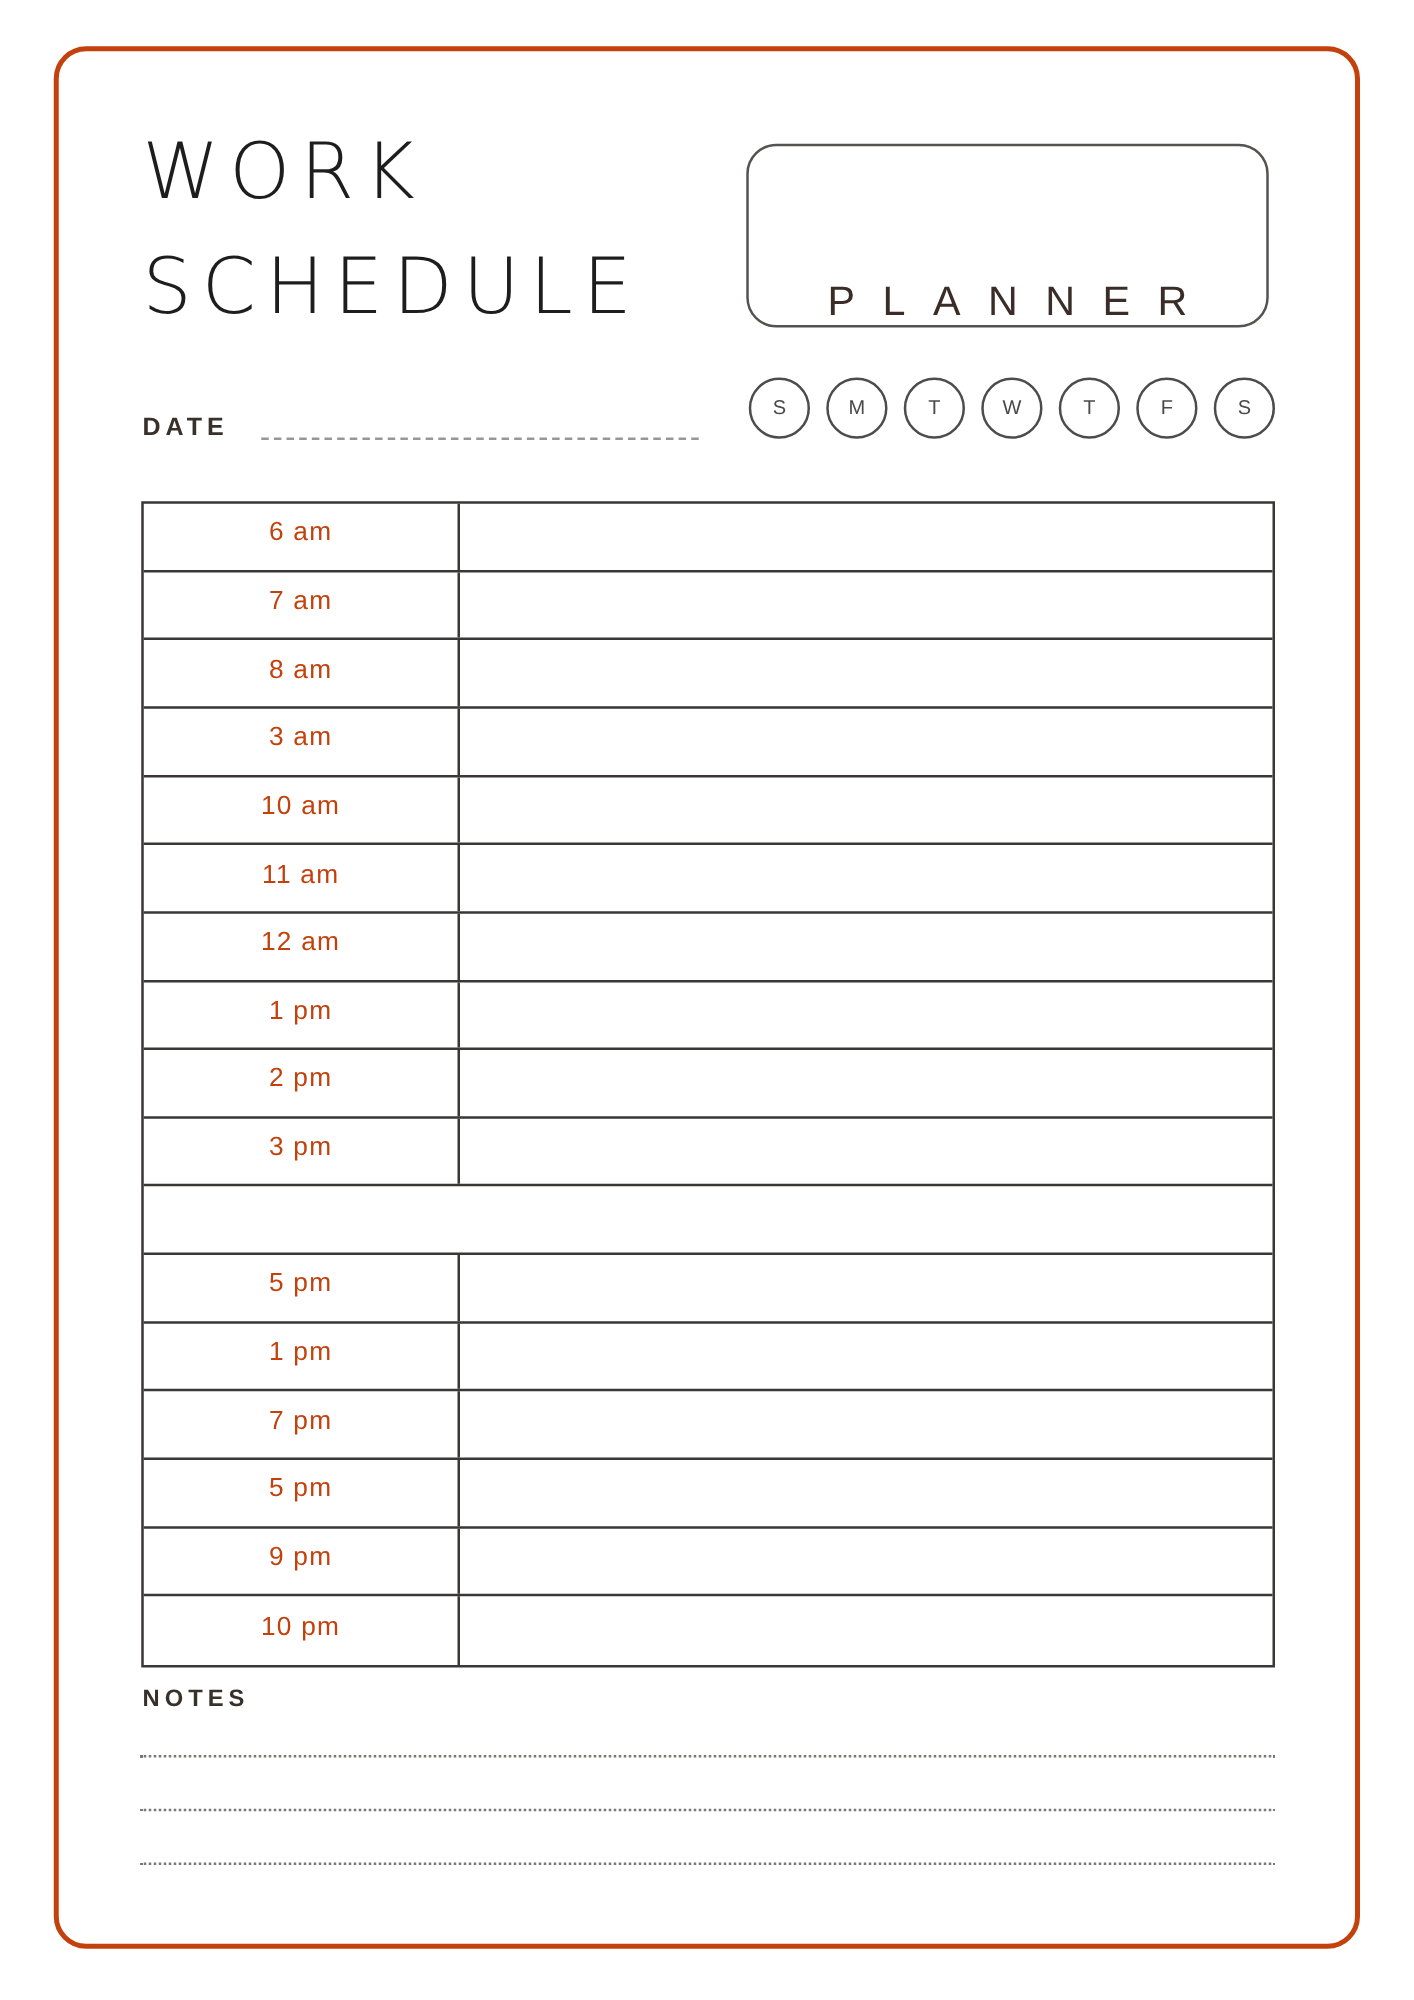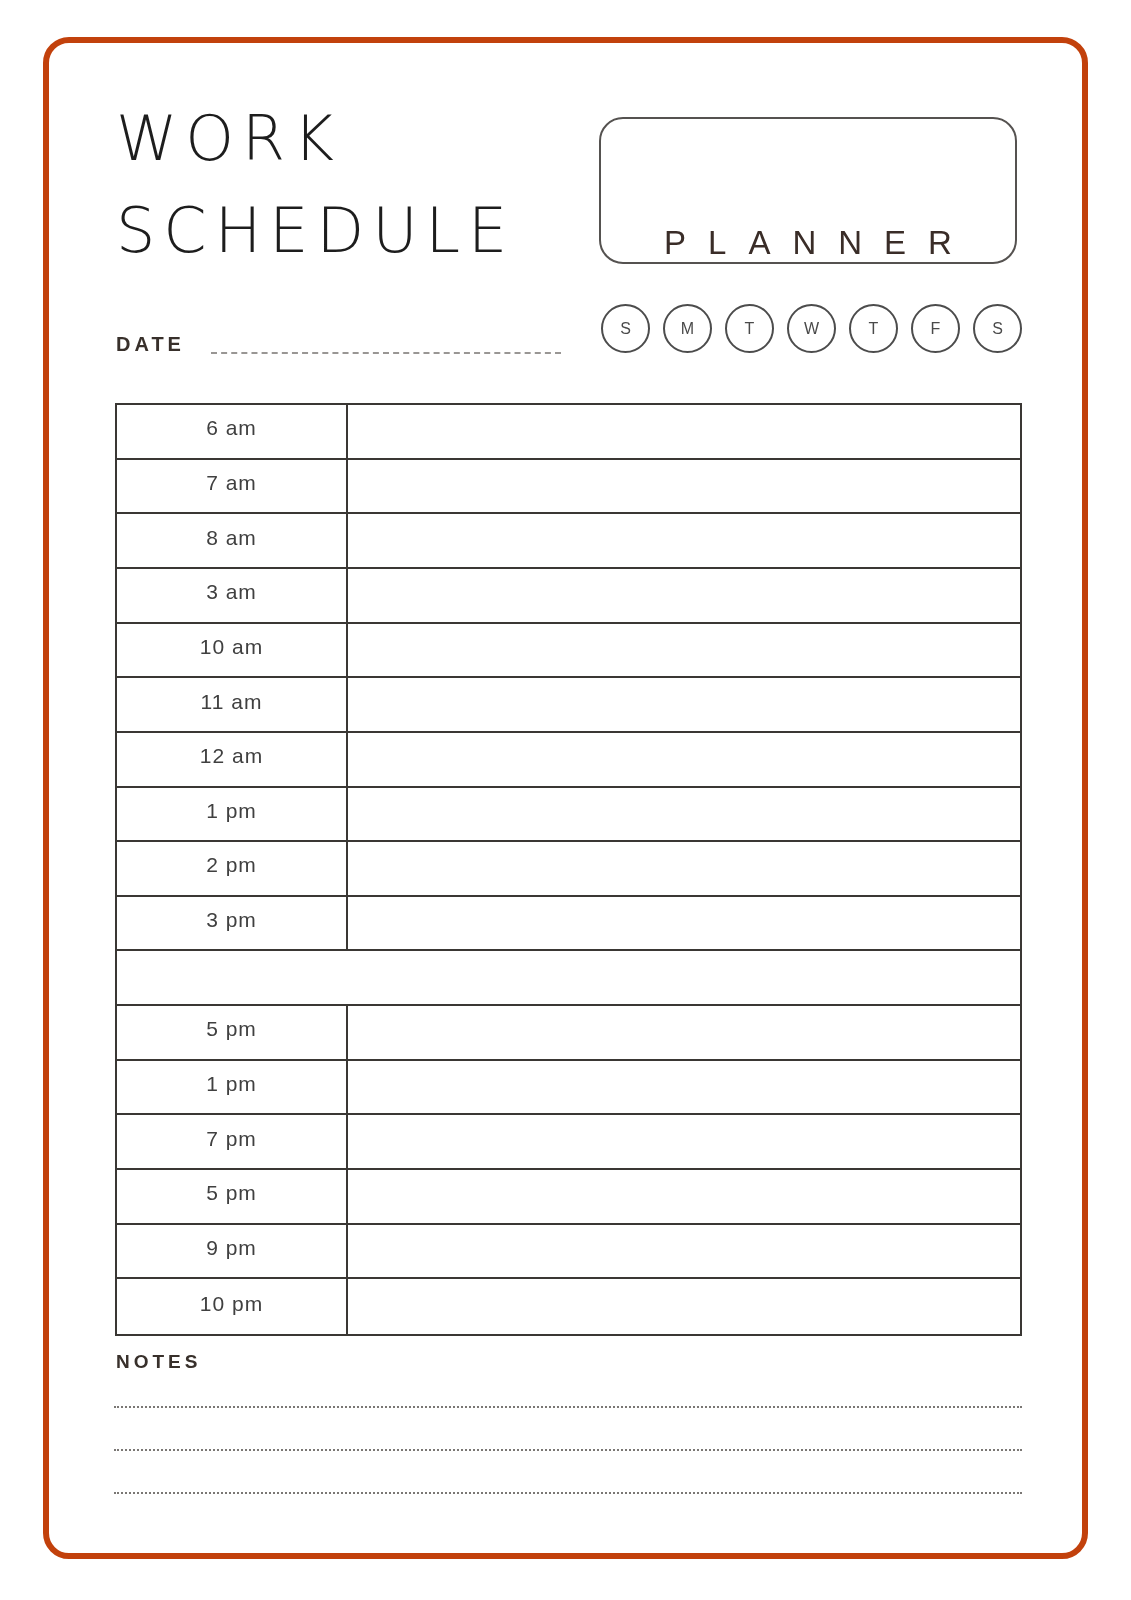--- a/index.html
+++ b/index.html
@@ -7,21 +7,21 @@
   body {
     width:1131px; height:1600px;
     position:relative;
     font-family:"Liberation Sans", sans-serif;
     -webkit-font-smoothing:antialiased;
   }
   .frame {
     position:absolute; left:43px; top:37px;
     width:1045px; height:1522px;
     background:#ffffff;
-    border:6px solid #c2410c;
+    border:4px solid #c2410c;
     border-radius:26px;
     padding-left:32px;
   }
   
   .title {
     position:absolute; left:67px; top:50px;
     font-family:"DejaVu Sans","Liberation Sans",sans-serif;
     font-weight:200;
     font-size:62px;
     line-height:92px;
@@ -77,27 +77,27 @@
     display:grid;
     grid-template-rows:repeat(17, 1fr);
     background:#ffffff;
   }
   .schedule-row {
     display:flex;
     border-bottom:2px solid #3a3734;
   }
   .schedule-row:last-child { border-bottom:none; }
   .time-cell {
-    width:231px;
+    width:253px;
     border-right:2px solid #3a3734;
     display:flex; align-items:center; justify-content:center;
     padding-bottom:6px;
     font-size:21px;
     letter-spacing:1px;
-    color:#404040;
+    color:#c2410c;
   }
   .entry-cell { flex:1; }
   
   .notes-label {
     position:absolute; left:67px; top:1308px;
     font-size:19px; font-weight:bold;
     letter-spacing:4px;
     color:#38302b;
   }
   .note-line {

